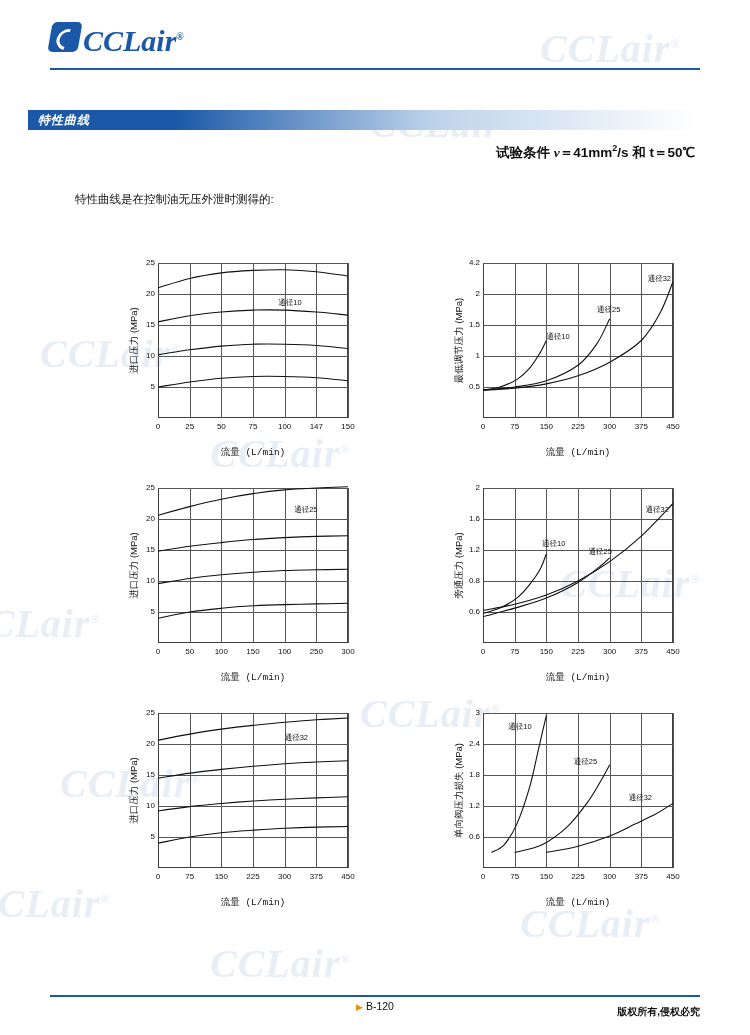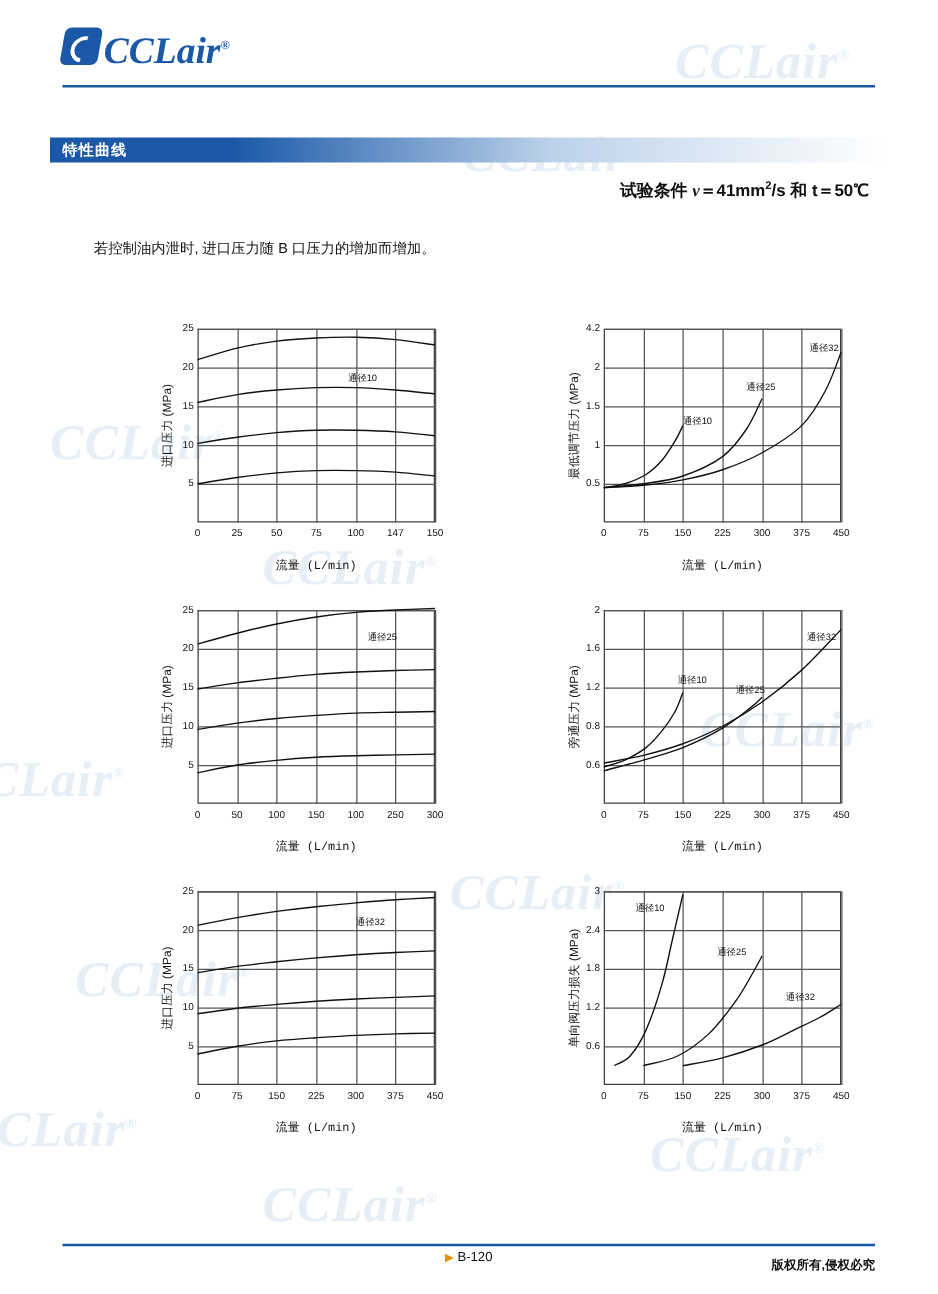--- a/index.html
+++ b/index.html
@@ -48,22 +48,23 @@
     position:absolute; right:50px; top:30px;
     font-size:13px; font-weight:bold; color:#1b59a8;
     letter-spacing:0.5px;
   }
   .header-rule {
     position:absolute; left:50px; top:68px; width:650px; height:2px; background:#1b59a8;
   }
 
   
   .section-bar {
-    position:absolute; left:40px; top:110px; width:670px; height:20px; z-index:2;
+    position:absolute; left:28px; top:110px; width:670px; height:20px; z-index:2;
     background:linear-gradient(to right,#1b59a8 0%, #1b59a8 22%, #bcd2ea 60%, #ffffff 100%);
+    font-style:italic;
   }
   .section-bar-label {
     position:absolute; left:10px; top:2px;
     color:#fff; font-size:12px; font-weight:bold; letter-spacing:1px;
   }
 
   
   .test-cond {
     position:absolute; right:55px; top:143px; z-index:2;
     font-size:13.5px; font-weight:bold; color:#111;
@@ -157,21 +158,21 @@
 <div class="section-bar">
   <div class="section-bar-label">特性曲线</div>
 </div>
 
 <div class="test-cond">
   <span>试验条件</span>
   <span class="ital">ν</span><span>＝41mm</span><sup>2</sup><span>/s 和 t＝50℃</span>
 </div>
 
 <div class="intro">
-  <div>若控制油内泄时, 进口压力随 B 口压力的增加而增加。</div>
+  <div>特性曲线是在控制油无压外泄时测得的:</div>
 </div>
 
 <div class="charts">
   <div class="chart-row">
     <div class="chart-cell left" id="cell-c1" style="width: 244px; height: 215px;">
         <div class="plot" style="position: absolute; left: 40px; top: 8px; width: 190px; height: 155px;">
           <div class="plot-frame" style="width: 190px; height: 155px;"></div>
           <div class="grid-line h" style="top: 124px; width: 190px;"></div>
           <div class="grid-line h" style="top: 93px; width: 190px;"></div>
           <div class="grid-line h" style="top: 62px; width: 190px;"></div>

